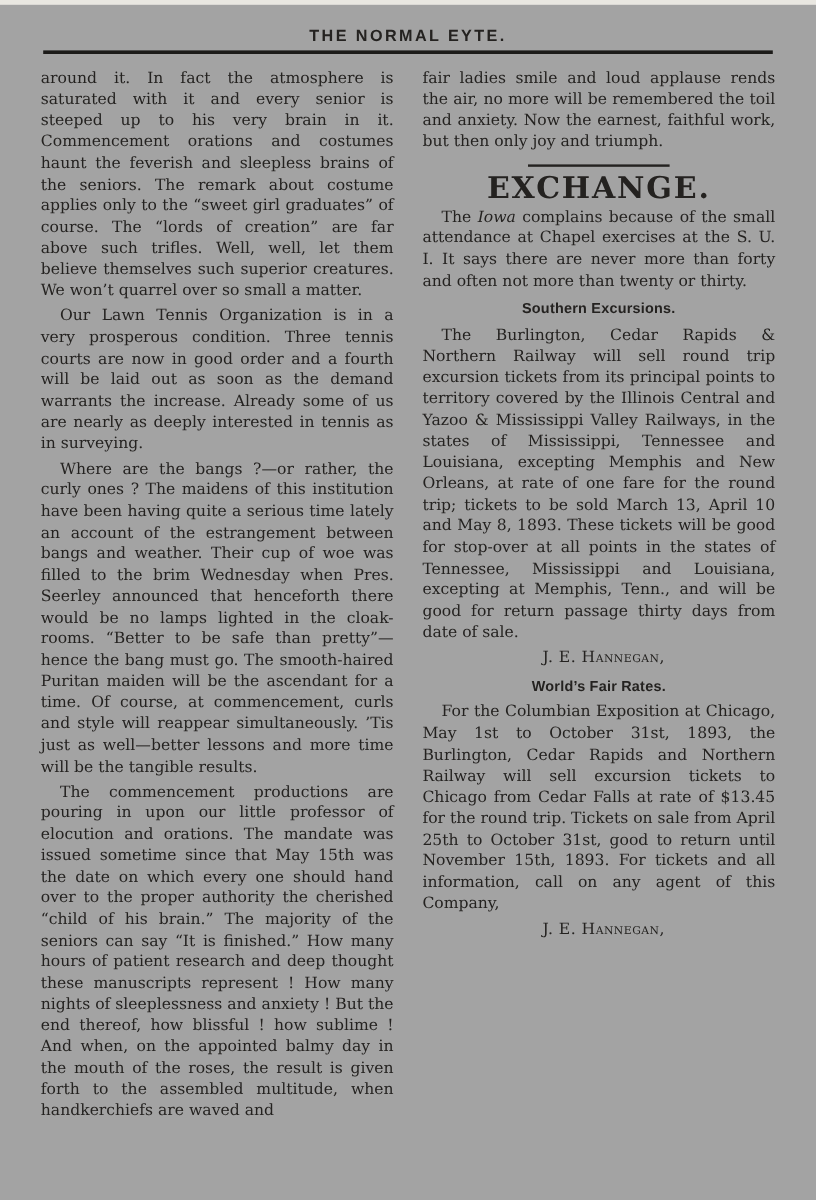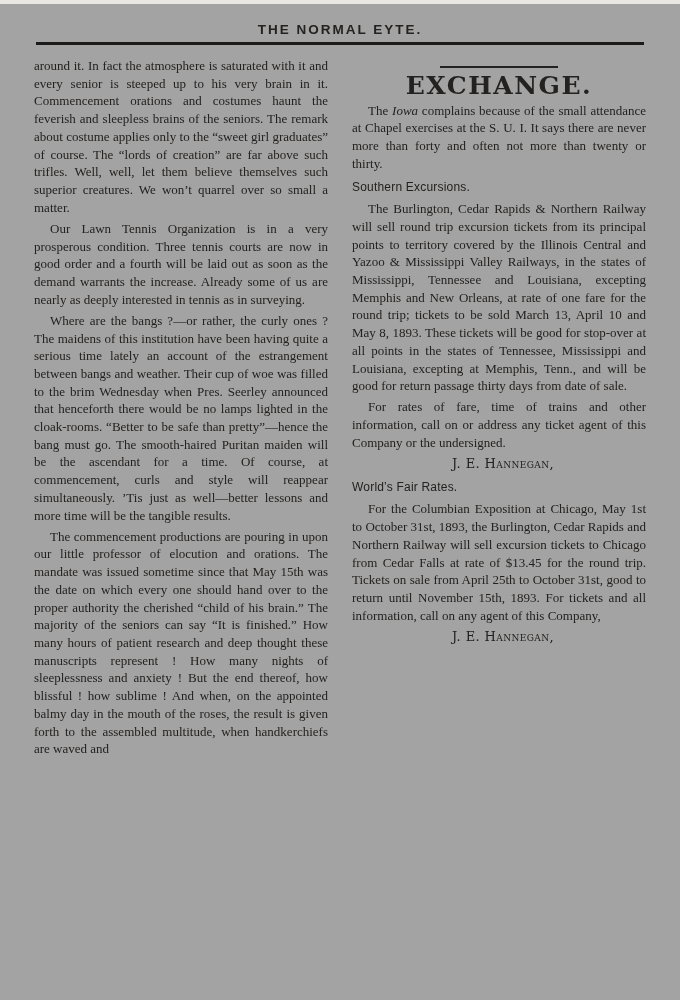--- a/index.html
+++ b/index.html
@@ -11,32 +11,32 @@
     padding: 10px 34px 16px 34px; overflow: hidden;
   }
   .masthead-title {
     margin: 8px 0 5px; text-align: center;
     font-family: "Liberation Sans", sans-serif;
     font-size: 13.5px; font-weight: 700; letter-spacing: 2px;
   }
   .masthead-rule { height: 3px; background: #1c1b19; margin: 0 2px 12px 2px; }
   .columns { display: flex; gap: 24px; }
   .col { flex: 1; min-width: 0; font-size: 13px; line-height: 17.7px; text-align: justify; hyphens: auto; -webkit-hyphens: auto; }
-  .col p { margin: 0 0 3.5px 0; text-indent: 16px; font-family: Liberation Serif, serif; }
+  .col p { margin: 0 0 3.5px 0; text-indent: 16px; }
   .col p.cont { text-indent: 0; }
   .rule-short { width: 118px; height: 2px; background: #242220; margin: 9px auto; }
   .exchange-heading {
     margin: 0 0 7px; text-align: center;
     font-size: 25px; font-weight: 700; letter-spacing: 1.5px;
     font-family: "DejaVu Serif", serif;
   }
   .subhead {
-    margin: 6px 0 4px; text-align: left;
+    margin: 6px 0 4px; text-align: center;
     font-family: "Liberation Sans", sans-serif;
-    font-size: 12px; font-weight: 400; letter-spacing: 0.2px;
+    font-size: 12px; font-weight: 700; letter-spacing: 0.2px;
   }
   .sig { margin: 0 0 3px 0; }
   .sig div { text-indent: 0; }
   .sig-name { padding-left: 100px; font-variant: small-caps; letter-spacing: 0.4px; }
   .sig-title { padding-left: 84px; }
   .sig-place { padding-left: 118px; }
   i { font-style: italic; }
 </style>
 </head>
 <body>
@@ -51,33 +51,33 @@
   <div class="columns">
 
     <div class="col">
       <p class="cont">around it.  In fact the atmosphere is saturated with it and every senior is steeped up to his very brain in it.  Commencement orations and costumes haunt the feverish and sleepless brains of the seniors.  The remark about costume applies only to the “sweet girl graduates” of course.  The “lords of creation” are far above such trifles.  Well, well, let them believe themselves such superior creatures.  We won’t quarrel over so small a matter.</p>
       <p>Our Lawn Tennis Organization is in a very prosperous condition.  Three tennis courts are now in good order and a fourth will be laid out as soon as the demand warrants the increase.  Already some of us are nearly as deeply interested in tennis as in surveying.</p>
       <p>Where are the bangs ?—or rather, the curly ones ?  The maidens of this institution have been having quite a serious time lately an account of the estrangement between bangs and weather.  Their cup of woe was filled to the brim Wednesday when Pres. Seerley announced that henceforth there would be no lamps lighted in the cloak-rooms.  “Better to be safe than pretty”—hence the bang must go.  The smooth-haired Puritan maiden will be the ascendant for a time.  Of course, at commencement, curls and style will reappear simultaneously.  ’Tis just as well—better lessons and more time will be the tangible results.</p>
       <p>The commencement productions are pouring in upon our little professor of elocution and orations.  The mandate was issued sometime since that May 15th was the date on which every one should hand over to the proper authority the cherished “child of his brain.”  The majority of the seniors can say “It is finished.”  How many hours of patient research and deep thought these manuscripts represent !  How many nights of sleeplessness and anxiety !  But the end thereof, how blissful !  how sublime !  And when, on the appointed balmy day in the mouth of the roses, the result is given forth to the assembled multitude, when handkerchiefs are waved and</p>
     </div>
 
     <div class="col">
+      <p class="cont">fair ladies smile and loud applause rends the air, no more will be remembered the toil and anxiety.  Now the earnest, faithful work, but then only joy and triumph.</p>
 
       <div class="rule-short"></div>
 
       <h2 class="exchange-heading">EXCHANGE.</h2>
 
 
 
       <p><span>The </span><i>Iowa</i><span> complains because of the small attendance at Chapel exercises at the S. U. I.  It says there are never more than forty and often not more than twenty or thirty.</span></p>
 
       <h3 class="subhead">Southern Excursions.</h3>
 
       <p>The Burlington, Cedar Rapids &amp; Northern Railway will sell round trip excursion tickets from its principal points to territory covered by the Illinois Central and Yazoo &amp; Mississippi Valley Railways, in the states of Mississippi, Tennessee and Louisiana, excepting Memphis and New Orleans, at rate of one fare for the round trip; tickets to be sold March 13, April 10 and May 8, 1893.  These tickets will be good for stop-over at all points in the states of Tennessee, Mississippi and Louisiana, excepting at Memphis, Tenn., and will be good for return passage thirty days from date of sale.</p>
-      <p>For rates of fare, time of trains and other information, call on or address any ticket agent of this Company or the undersigned.</p>
 
       <div class="sig">
         <div class="sig-name">J. E. Hannegan,</div>
       </div>
 
       <h3 class="subhead">World’s Fair Rates.</h3>
 
       <p>For the Columbian Exposition at Chicago, May 1st to October 31st, 1893, the Burlington, Cedar Rapids and Northern Railway will sell excursion tickets to Chicago from Cedar Falls at rate of $13.45 for the round trip.  Tickets on sale from April 25th to October 31st, good to return until November 15th, 1893.  For tickets and all information, call on any agent of this Company,</p>
 
       <div class="sig">

